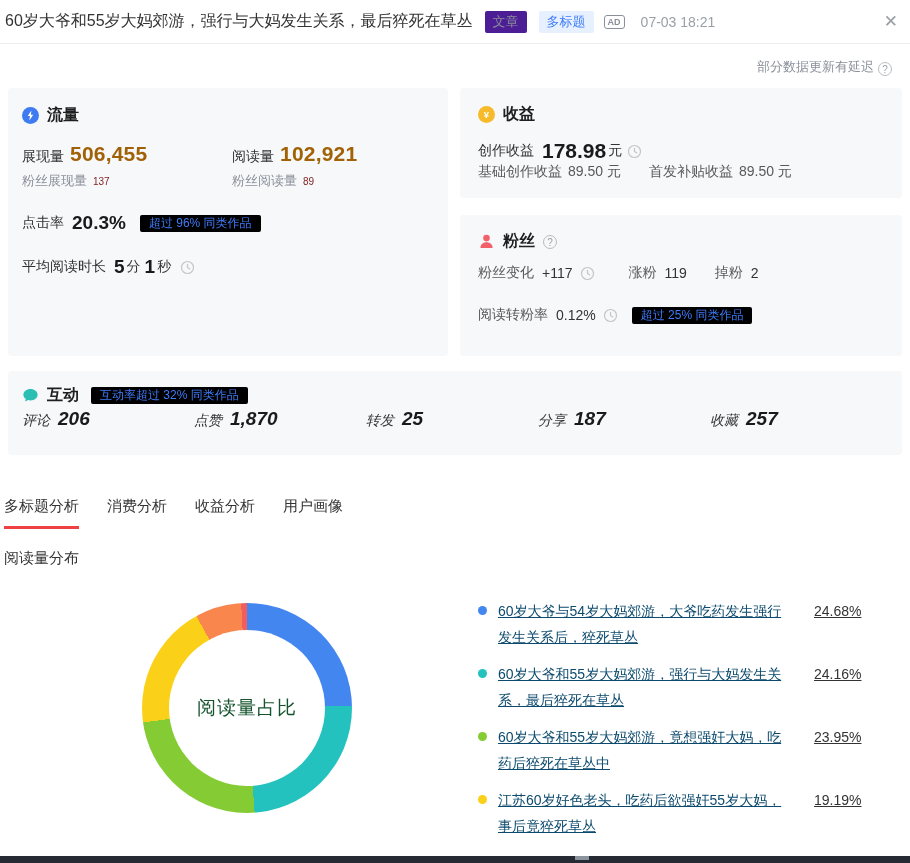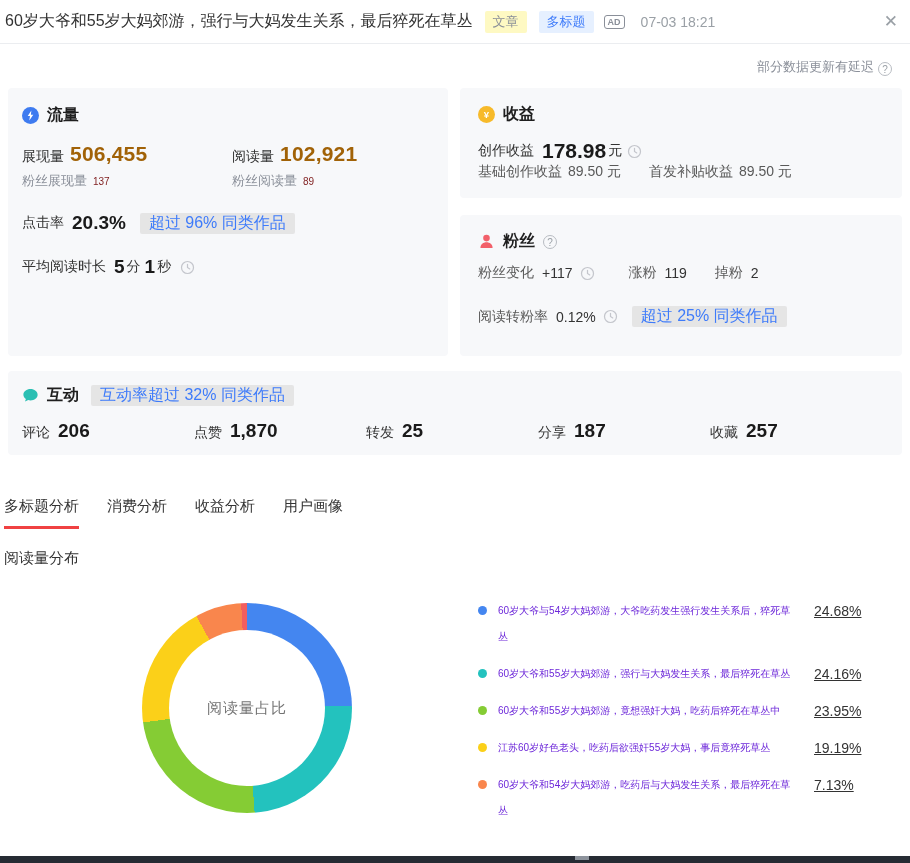--- a/index.html
+++ b/index.html
@@ -5,21 +5,21 @@
   * { margin:0; padding:0; box-sizing:border-box; }
   html,body { width:910px; height:863px; background:#fff; overflow:hidden;
     font-family:"Liberation Sans","DejaVu Sans",sans-serif; color:#333; }
   .page { position:relative; width:910px; height:863px; }
 
   
   .hdr { height:44px; display:flex; align-items:center; padding:0 12px 0 5px;
     border-bottom:1px solid #ebedf0; background:#fff; }
   .hdr-title { font-size:16px; color:#333; white-space:nowrap; }
   .tag { display:inline-block; font-size:13px; padding:2px 8px; border-radius:2px; margin-left:12px; white-space:nowrap; }
-  .tag-gray { background:#fef9c3; color:#8a8f99; }
+  .tag-gray { background:#4c1d95; color:#8a8f99; }
   .tag-blue { background:#e6f0ff; color:#3e7bfa; }
   .ad-box { display:inline-block; margin-left:10px; border:1px solid #8a8f99; border-radius:3px;
     font-size:9px; font-weight:bold; color:#8a8f99; padding:1px 3px; line-height:10px; }
   .hdr-time { margin-left:16px; font-size:14px; color:#9aa0a6; }
   .hdr-close { margin-left:auto; font-size:17px; color:#9aa0a6; cursor:pointer; line-height:1; }
 
   
   .notice { text-align:right; padding:14px 18px 0 0; font-size:13px; color:#8a8f99; }
   .help-ic { display:inline-block; width:14px; height:14px; border:1px solid #b8bcc2; border-radius:50%;
     font-size:10px; line-height:13px; text-align:center; color:#9aa0a6; vertical-align:-2px; margin-left:4px; }
@@ -39,59 +39,59 @@
   .stat-main { font-size:14px; color:#333; white-space:nowrap; }
   .stat-main b { font-size:21px; font-weight:bold; color:#a16207; margin-left:6px; letter-spacing:.2px; }
   .stat-sub { font-size:13px; color:#8a8f99; white-space:nowrap; margin-top:2px; }
   .stat-sub span { color:#7f1d1d; font-size:10px; margin-left:6px; }
 
   .mrow { display:flex; align-items:center; margin-top:22px; white-space:nowrap; }
   .mlabel { font-size:14px; color:#333; }
   .mval { font-size:19px; font-weight:bold; color:#1a1a1a; margin-left:8px; }
   .munit { font-size:14px; font-weight:normal; color:#333; margin:0 2px; }
   .clock { width:15px; height:15px; margin-left:7px; flex:0 0 auto; }
-  .pill { background:#e5e5e5; color:#3e7bfa; font-size:16px; padding:0 9px; border-radius:2px; margin-left:14px; }
+  .pill { background:#000000; color:#3e7bfa; font-size:12px; padding:0 9px; border-radius:2px; margin-left:14px; }
 
   .rev-row1 { display:flex; align-items:center; white-space:nowrap; }
   .rev-row1 .mval { font-size:21px; }
   .rev-row2 { display:flex; gap:28px; font-size:14px; color:#595959; white-space:nowrap; }
   .rev-row2 span.v { margin-left:6px; }
 
   .fan-row { display:flex; align-items:center; margin-top:4px; white-space:nowrap; font-size:14px; color:#595959; }
   .fan-row .v { color:#333; margin-left:8px; }
   .fan-gap { margin-left:34px; }
   .fan-row2 { margin-top:24px; }
 
   
   .card-int { margin:15px 8px 0 8px; height:84px; padding:14px 14px; }
   .int-head { display:flex; align-items:center; gap:8px; }
-  .int-metrics { display:flex; margin-top:14px; }
+  .int-metrics { display:flex; margin-top:2px;font-style:italic; }
   .int-m { width:172px; display:flex; align-items:baseline; white-space:nowrap; }
   .int-m .lbl { font-size:14px; color:#333; }
   .int-m .val { font-size:19px; font-weight:bold; color:#1a1a1a; margin-left:8px; }
 
   
   .tabs { display:flex; gap:28px; padding:42px 0 0 4px; }
   .tab { font-size:15px; color:#333; padding-bottom:13px; cursor:pointer; position:relative; }
   .tab.active::after { content:""; position:absolute; left:0; right:0; bottom:0; height:3px; background:#f04142; }
 
   .sec-title { font-size:15px; color:#333; padding:20px 0 0 4px; }
 
   
   .chart-row { display:flex; }
   .donut-wrap { width:478px; position:relative; height:268px; flex:0 0 auto; }
   .donut { position:absolute; left:142px; top:35px; width:210px; height:210px; border-radius:50%; }
   .donut-hole { position:absolute; left:169px; top:62px; width:156px; height:156px; border-radius:50%;
     background:#fff; display:flex; align-items:center; justify-content:center; }
-  .donut-center { font-size:15px; color:#737373; letter-spacing:1px; }
+  .donut-center { font-size:19px; color:#14532d; letter-spacing:1px; }
 
   .legend { padding-top:30px; }
   .litem { display:flex; margin-bottom:11px; }
   .ldot { width:9px; height:9px; border-radius:50%; margin:8px 11px 0 0; flex:0 0 auto; }
-  .ltext { width:296px; font-size:10px; color:#6d28d9; line-height:26px; }
+  .ltext { width:296px; font-size:14px; color:#0c4a6e; line-height:26px;text-decoration:underline; }
   .lpct { margin-left:20px; font-size:14px; color:#333; line-height:26px; white-space:nowrap;text-decoration:underline; }
 
   .bottom-bar { position:absolute; left:0; bottom:0; width:910px; height:7px; background:#262b33; }
   .bottom-notch { position:absolute; left:575px; top:0; width:14px; height:4px; background:#8d939c; }
 </style>
 </head>
 <body>
 
 <div class="page">
 

